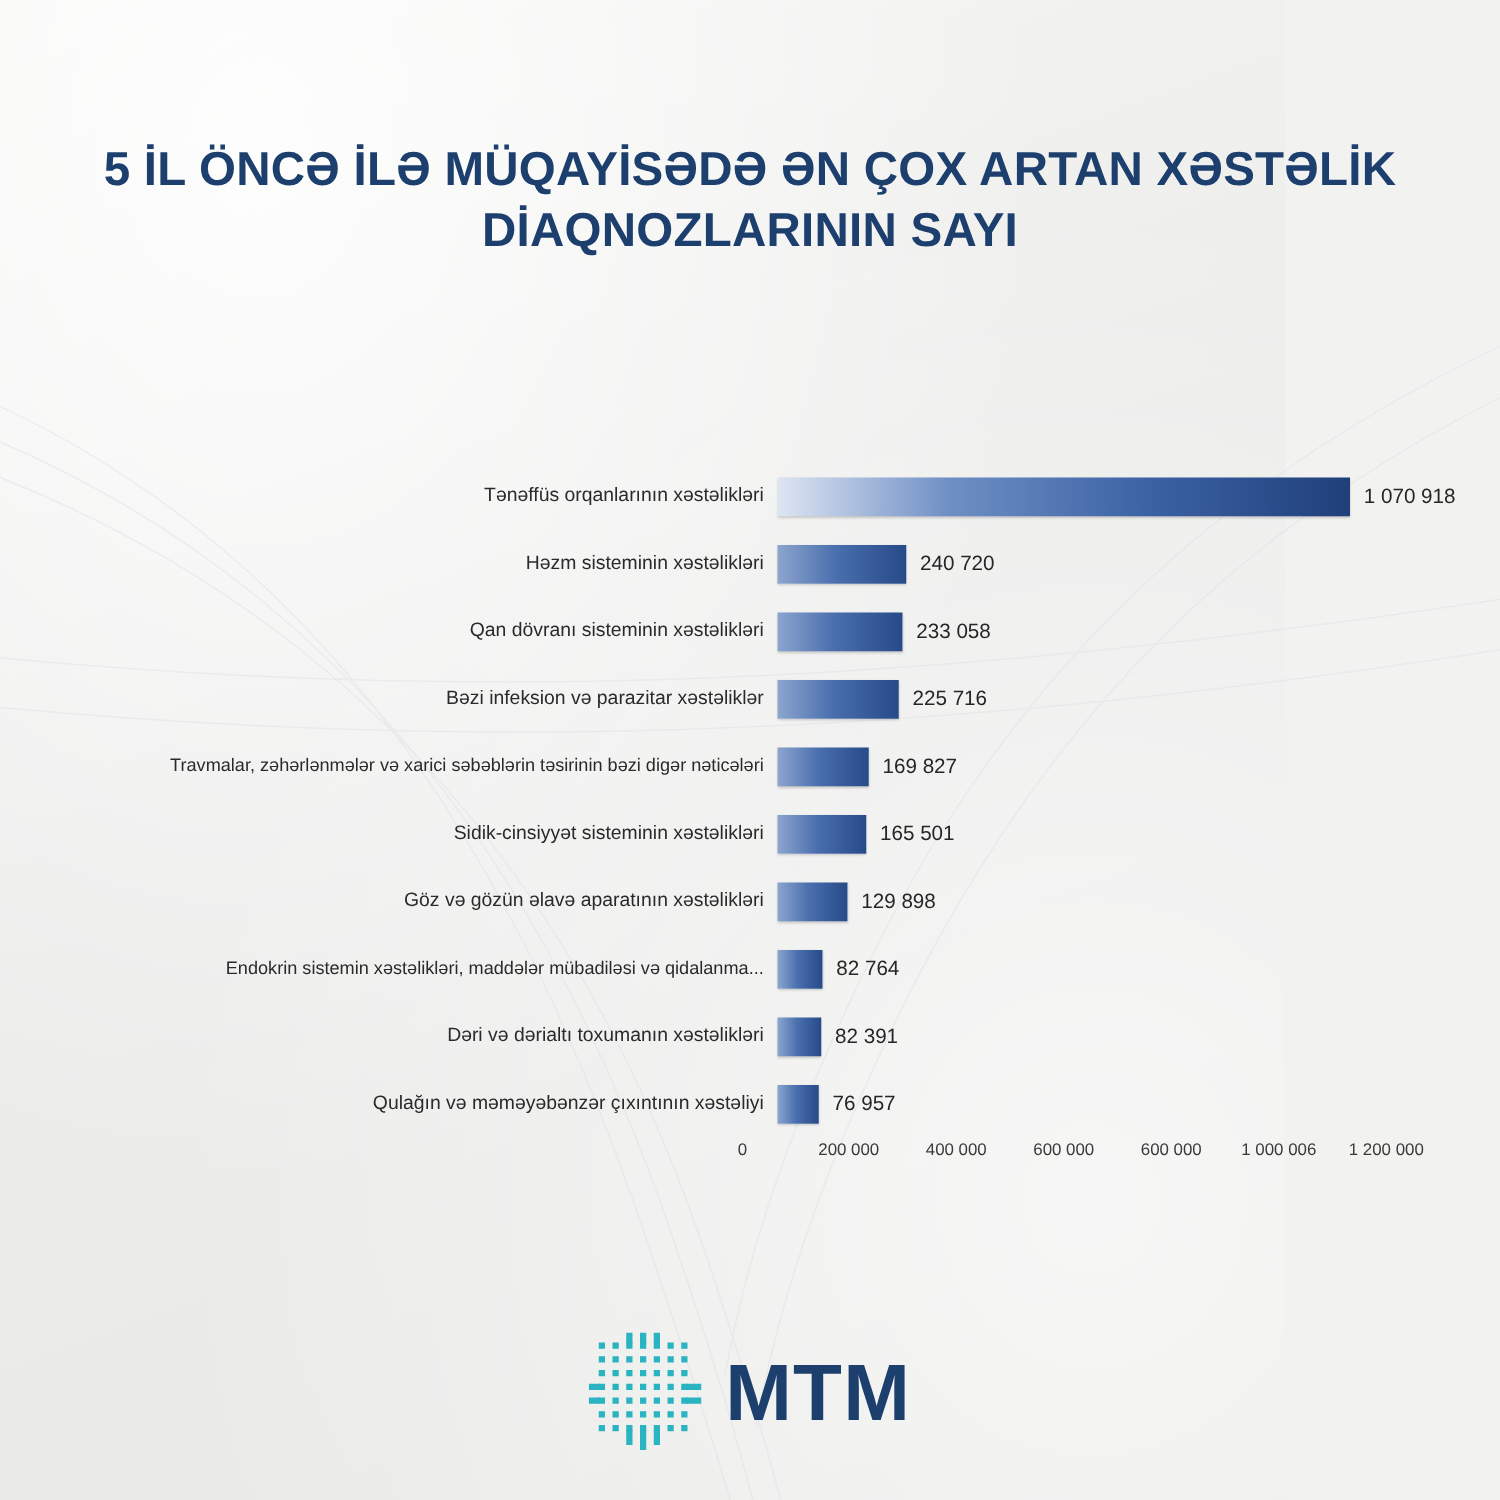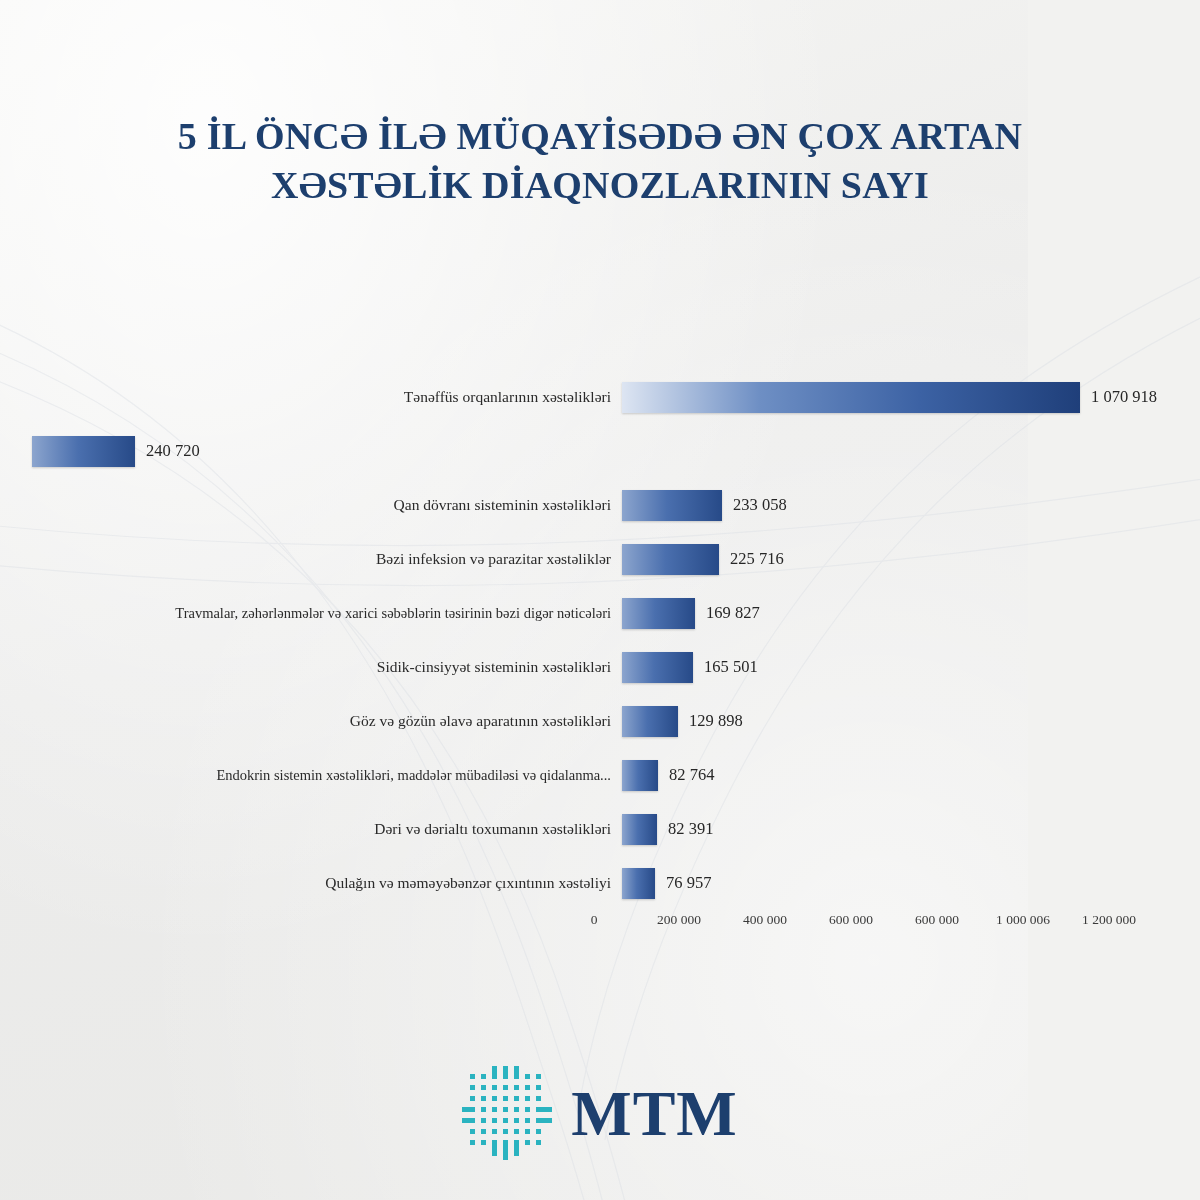--- a/index.html
+++ b/index.html
@@ -26,21 +26,20 @@
   .bg-lines {
     position: absolute;
     inset: 0;
     pointer-events: none;
     opacity: 0.55;
   }
   .page {
     position: relative;
     width: 1028px;
     height: 1200px;
-    font-family: Liberation Serif, serif;
   }
 
   
   .title-wrap {
     position: absolute;
     top: 112px;
     left: 0;
     width: 1200px;
     text-align: center;
     padding: 0 80px;
@@ -179,20 +178,21 @@
 
       <div class="row">
         <div class="row-label">Tənəffüs orqanlarının xəstəlikləri</div>
         <div class="bar-area">
           <div class="bar" style="width:458px"></div>
           <div class="bar-value">1 070 918</div>
         </div>
       </div>
 
       <div class="row">
+        <div class="row-label">Həzm sisteminin xəstəlikləri</div>
         <div class="bar-area">
           <div class="bar short" style="width:103px"></div>
           <div class="bar-value">240 720</div>
         </div>
       </div>
 
       <div class="row">
         <div class="row-label">Qan dövranı sisteminin xəstəlikləri</div>
         <div class="bar-area">
           <div class="bar short" style="width:100px"></div>

